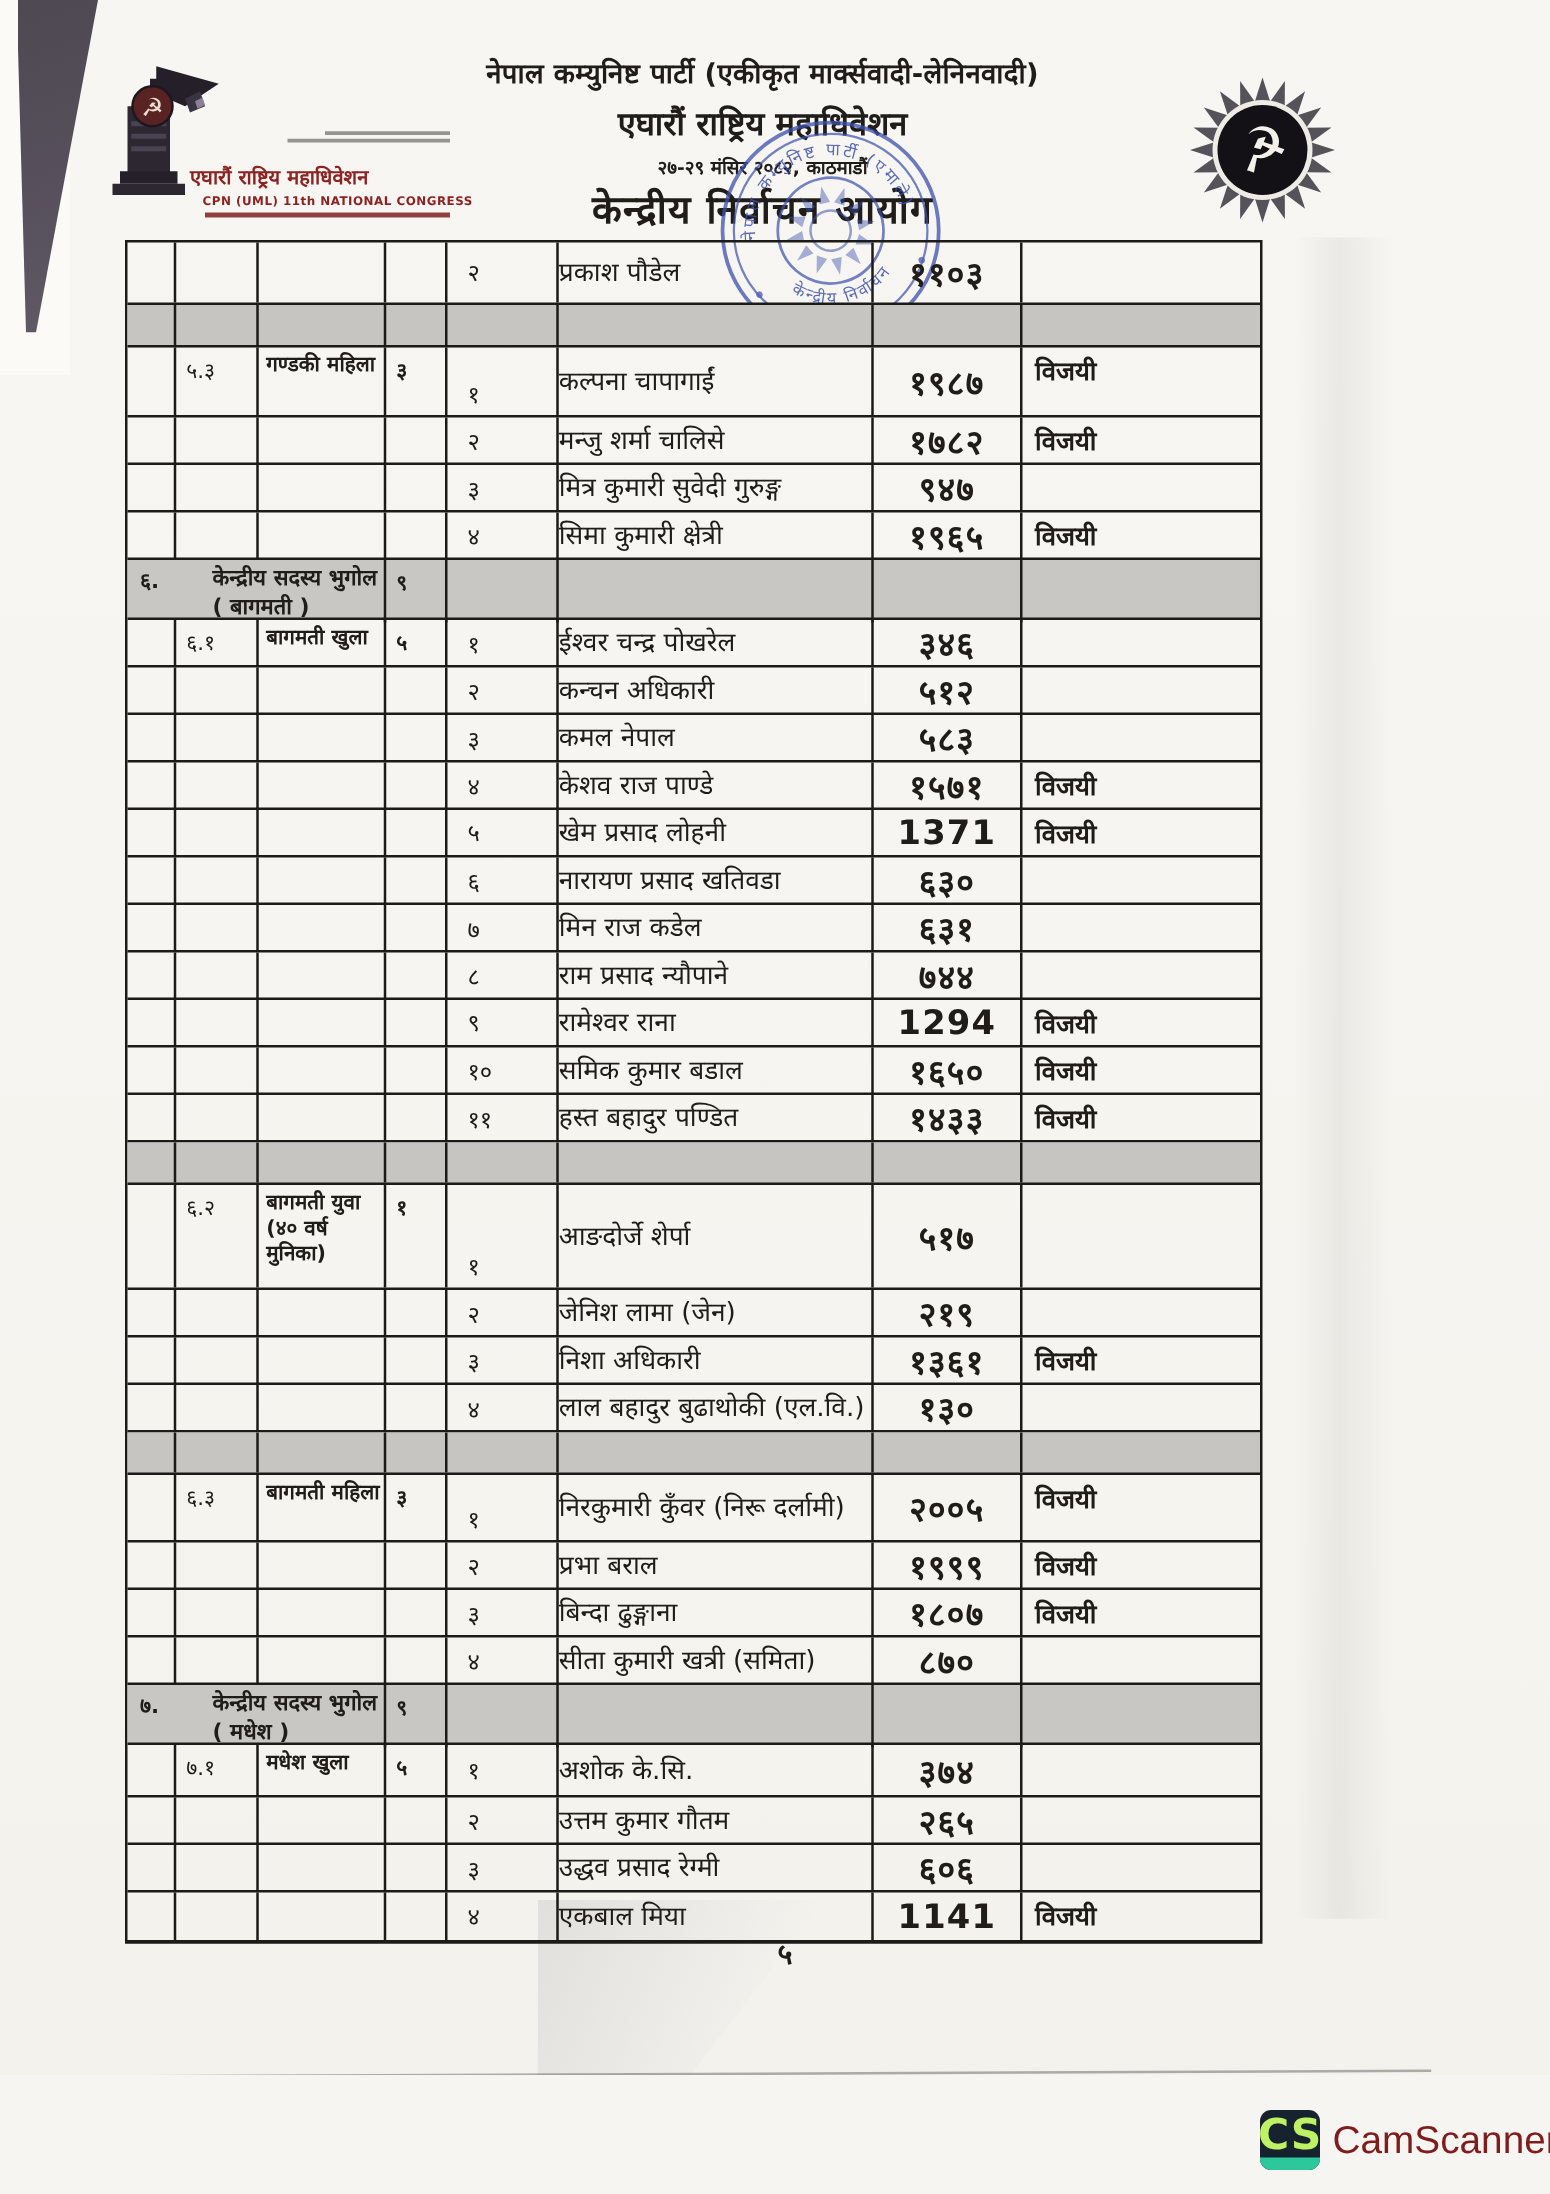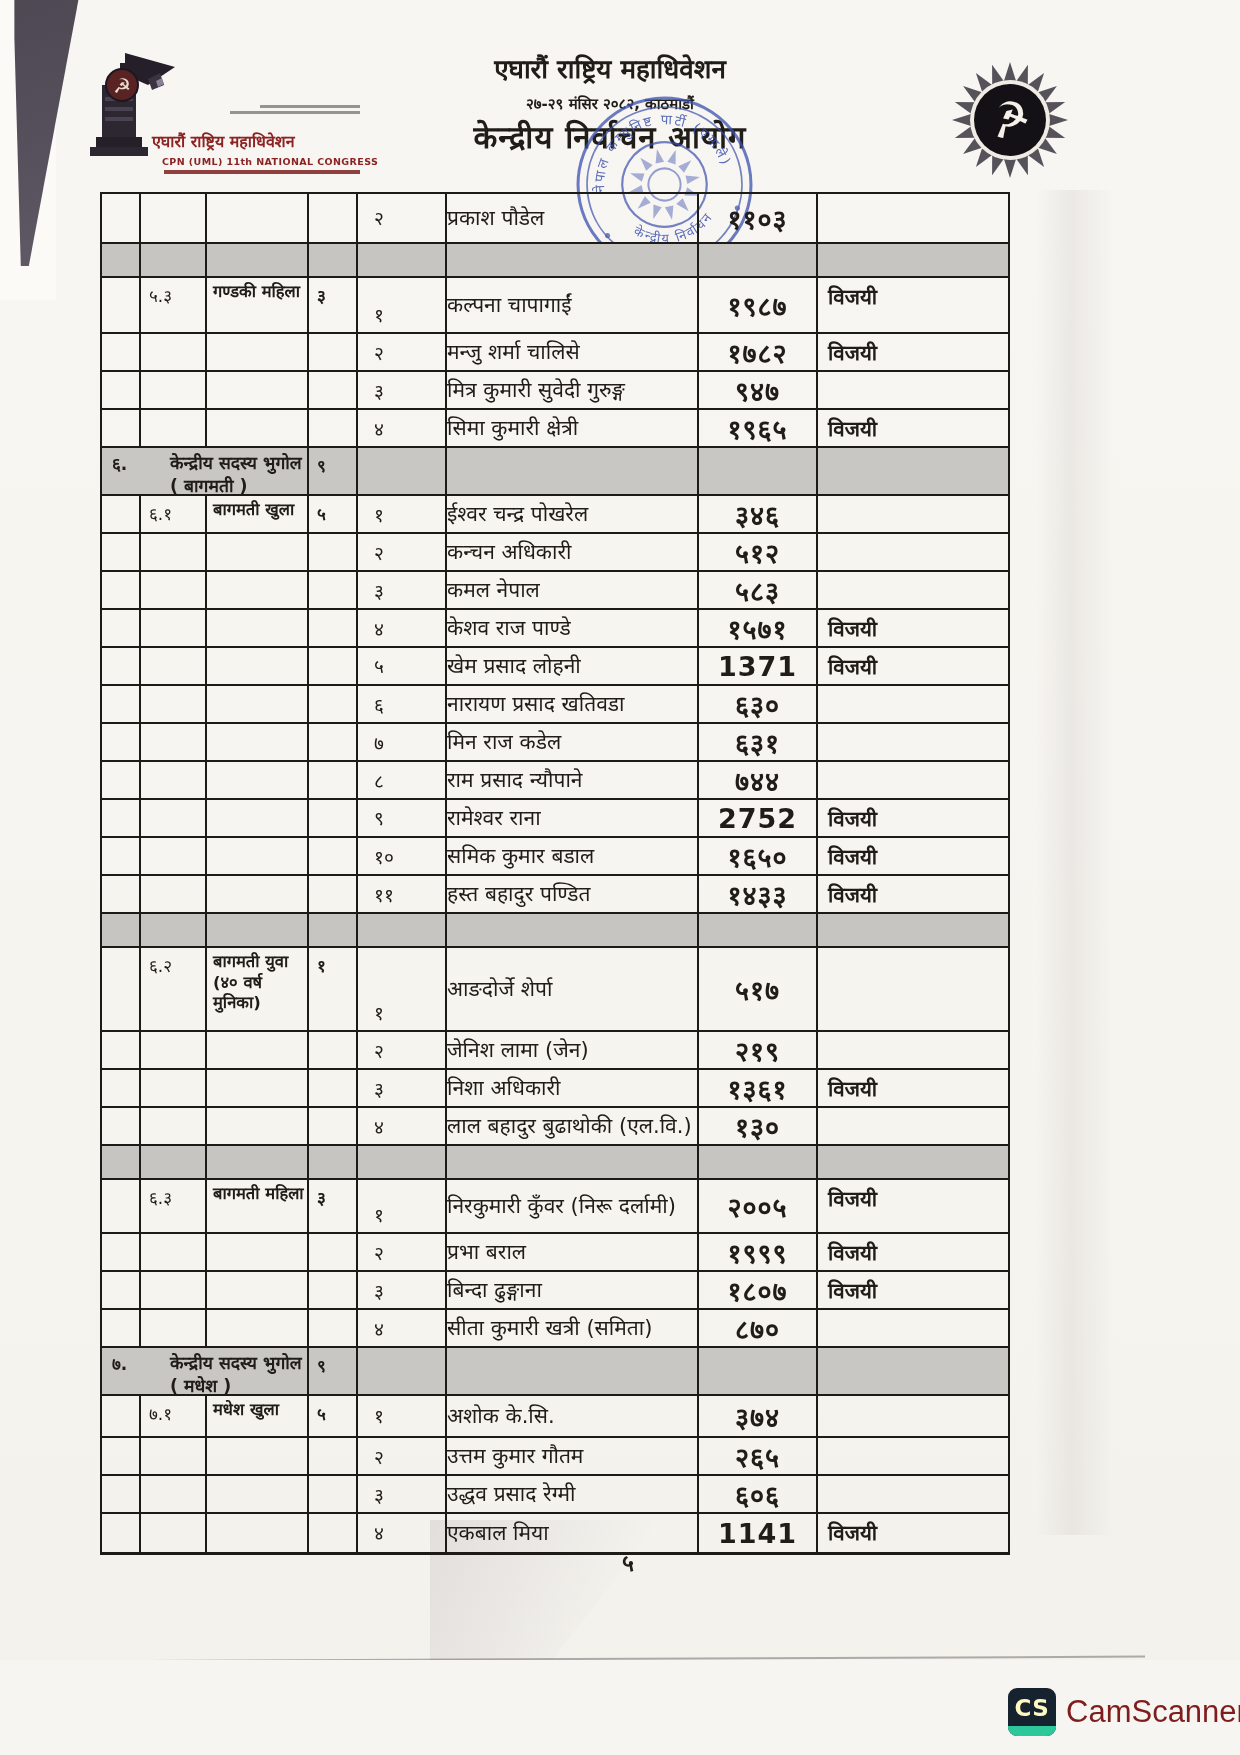--- a/index.html
+++ b/index.html
@@ -88,21 +88,21 @@
   .sec-title{padding-top:4px;font-size:17.5px;font-weight:700;line-height:1.3;padding-right:4px;}
 
   .page-num{position:absolute;left:598px;top:1546px;width:60px;text-align:center;font-size:23px;font-weight:600;}
 
   
   .cs-wrap{position:absolute;left:1008px;top:1688px;display:flex;align-items:center;gap:10px;}
   .cs-icon{
     width:48px;height:48px;border-radius:9px;background:#16232e;position:relative;overflow:hidden;
     display:flex;align-items:center;justify-content:center;
   }
-  .cs-icon .cs-txt{color:#fef9c3;font-weight:700;font-size:23px;letter-spacing:.5px;margin-top:-8px;}
+  .cs-icon .cs-txt{color:#bef264;font-weight:700;font-size:34px;letter-spacing:.5px;margin-top:-8px;}
   .cs-icon .cs-strip{position:absolute;left:0;bottom:0;width:100%;height:10px;background:#2cc79b;}
   .cs-label{font-family:Liberation Sans, sans-serif;font-size:31px;color:#7f1d1d;}
 </style>
 </head>
 <body>
 
 <div class="page"></div>
 <div class="left-white"></div>
 <div class="corner-dark"></div>
 <div class="curl-band"></div>
@@ -128,20 +128,21 @@
   <div class="logo-lines">
     <div class="logo-bar b1"></div>
     <div class="logo-bar b2"></div>
   </div>
   <div class="logo-np">एघारौं राष्ट्रिय महाधिवेशन</div>
   <div class="logo-en">CPN (UML) 11th NATIONAL CONGRESS</div>
   <div class="logo-rule"></div>
 </div>
 
 <div class="hdr">
+  <div class="hdr-party">नेपाल कम्युनिष्ट पार्टी (एकीकृत मार्क्सवादी-लेनिनवादी)</div>
   <div class="hdr-congress">एघारौं राष्ट्रिय महाधिवेशन</div>
   <div class="hdr-date">२७-२९ मंसिर २०८२, काठमाडौं</div>
   <div class="hdr-org">केन्द्रीय निर्वाचन आयोग</div>
 </div>
 
 <div class="emblem">
   <svg width="124" height="124" viewBox="-62 -62 124 124">
     <defs>
         <path id="spk" d="M0,-58 L7,-36 L-7,-36 Z"></path>
       </defs>
@@ -362,21 +363,21 @@
       <div class="tcell c-votes">७४४</div>
       <div class="tcell c-result"></div>
     </div>
     <div class="trow data" style="height: 38px;">
       <div class="tcell "></div>
       <div class="tcell c-id"></div>
       <div class="tcell c-cat"></div>
       <div class="tcell c-seats"></div>
       <div class="tcell c-sn">९</div>
       <div class="tcell c-name">रामेश्वर राना</div>
-      <div class="tcell c-votes">2752</div>
+      <div class="tcell c-votes">1294</div>
       <div class="tcell c-result">विजयी</div>
     </div>
     <div class="trow data" style="height: 38px;">
       <div class="tcell "></div>
       <div class="tcell c-id"></div>
       <div class="tcell c-cat"></div>
       <div class="tcell c-seats"></div>
       <div class="tcell c-sn">१०</div>
       <div class="tcell c-name">समिक कुमार बडाल</div>
       <div class="tcell c-votes">१६५०</div>

